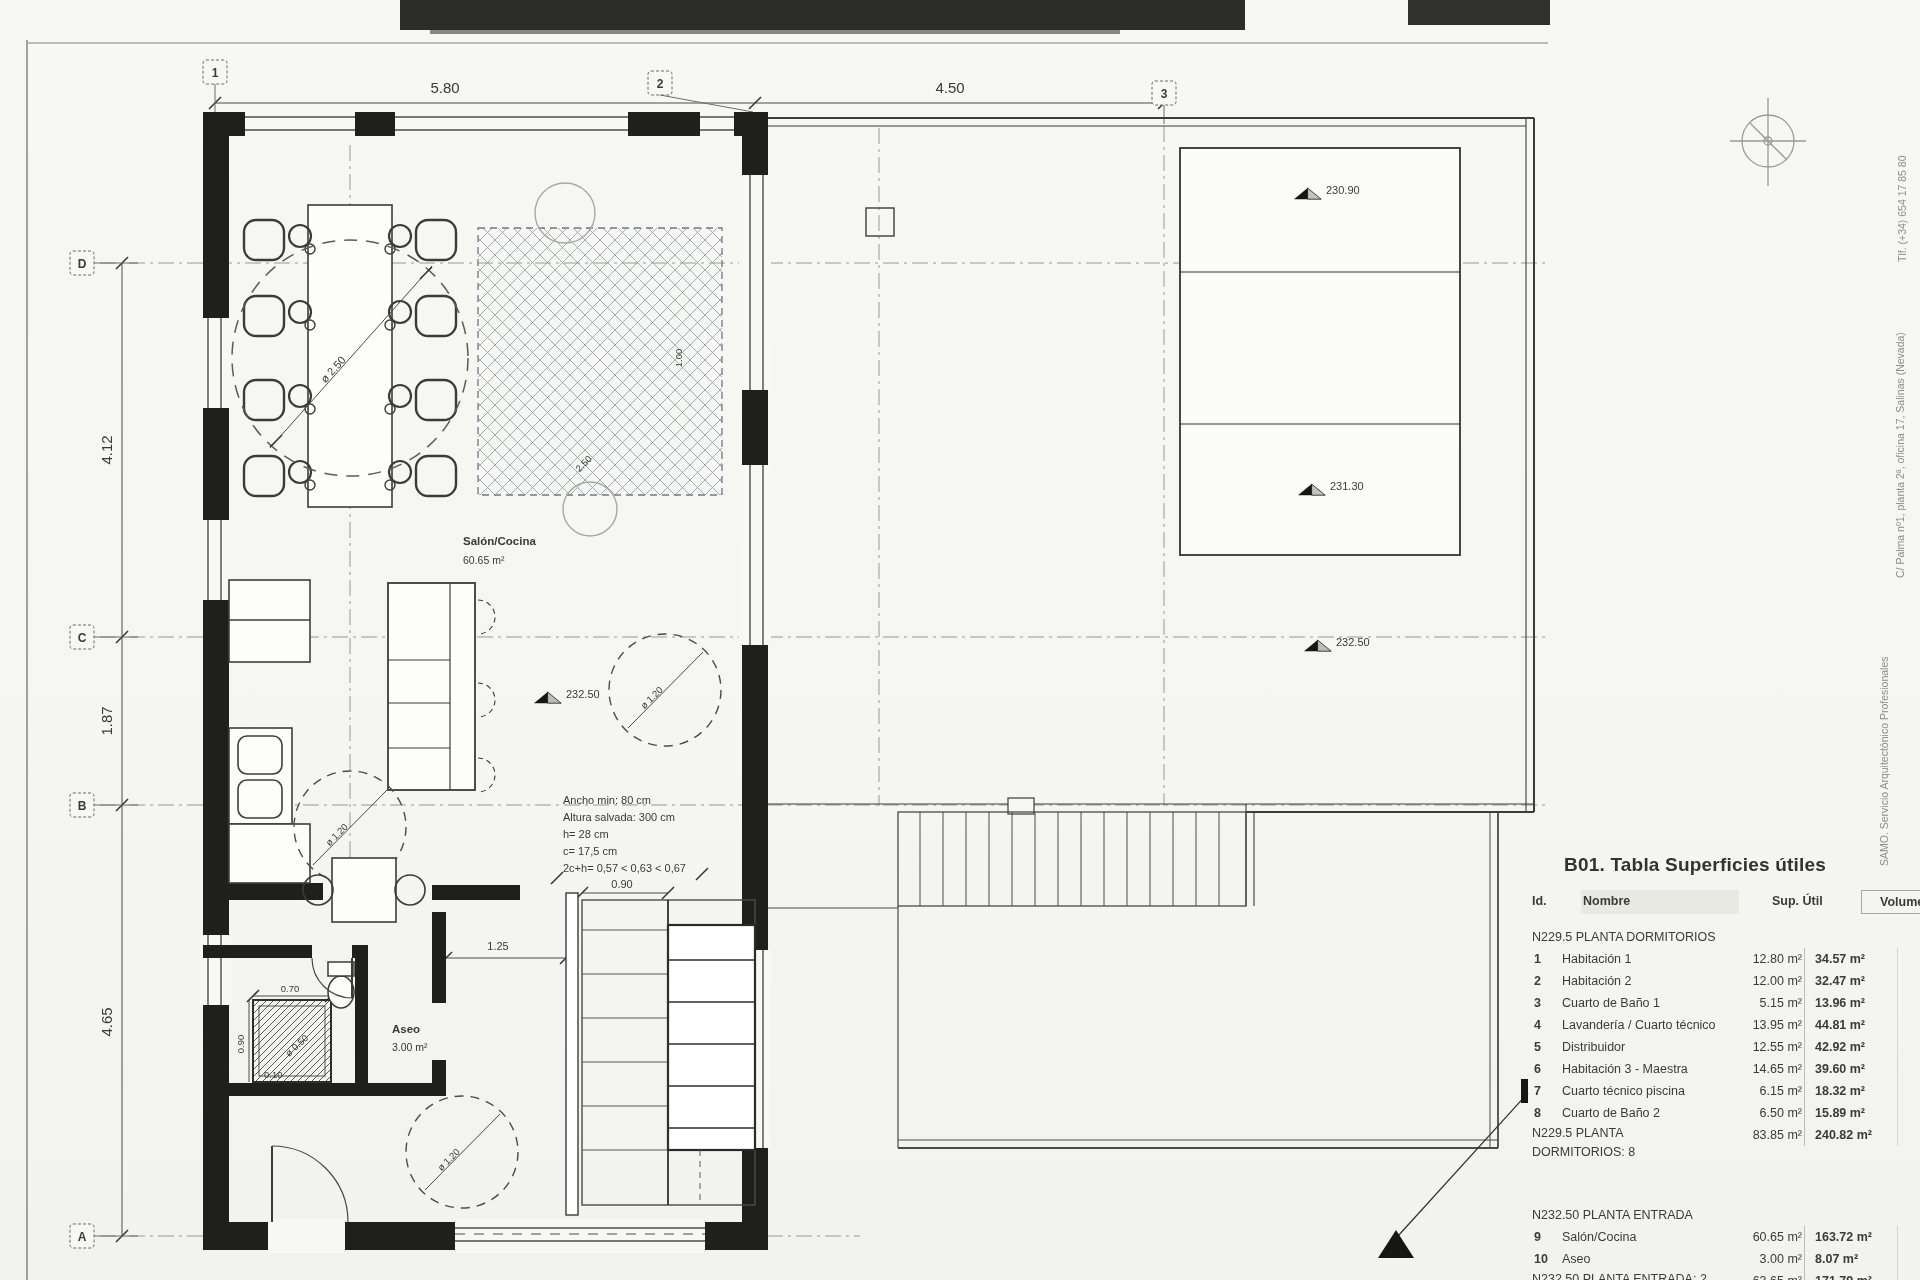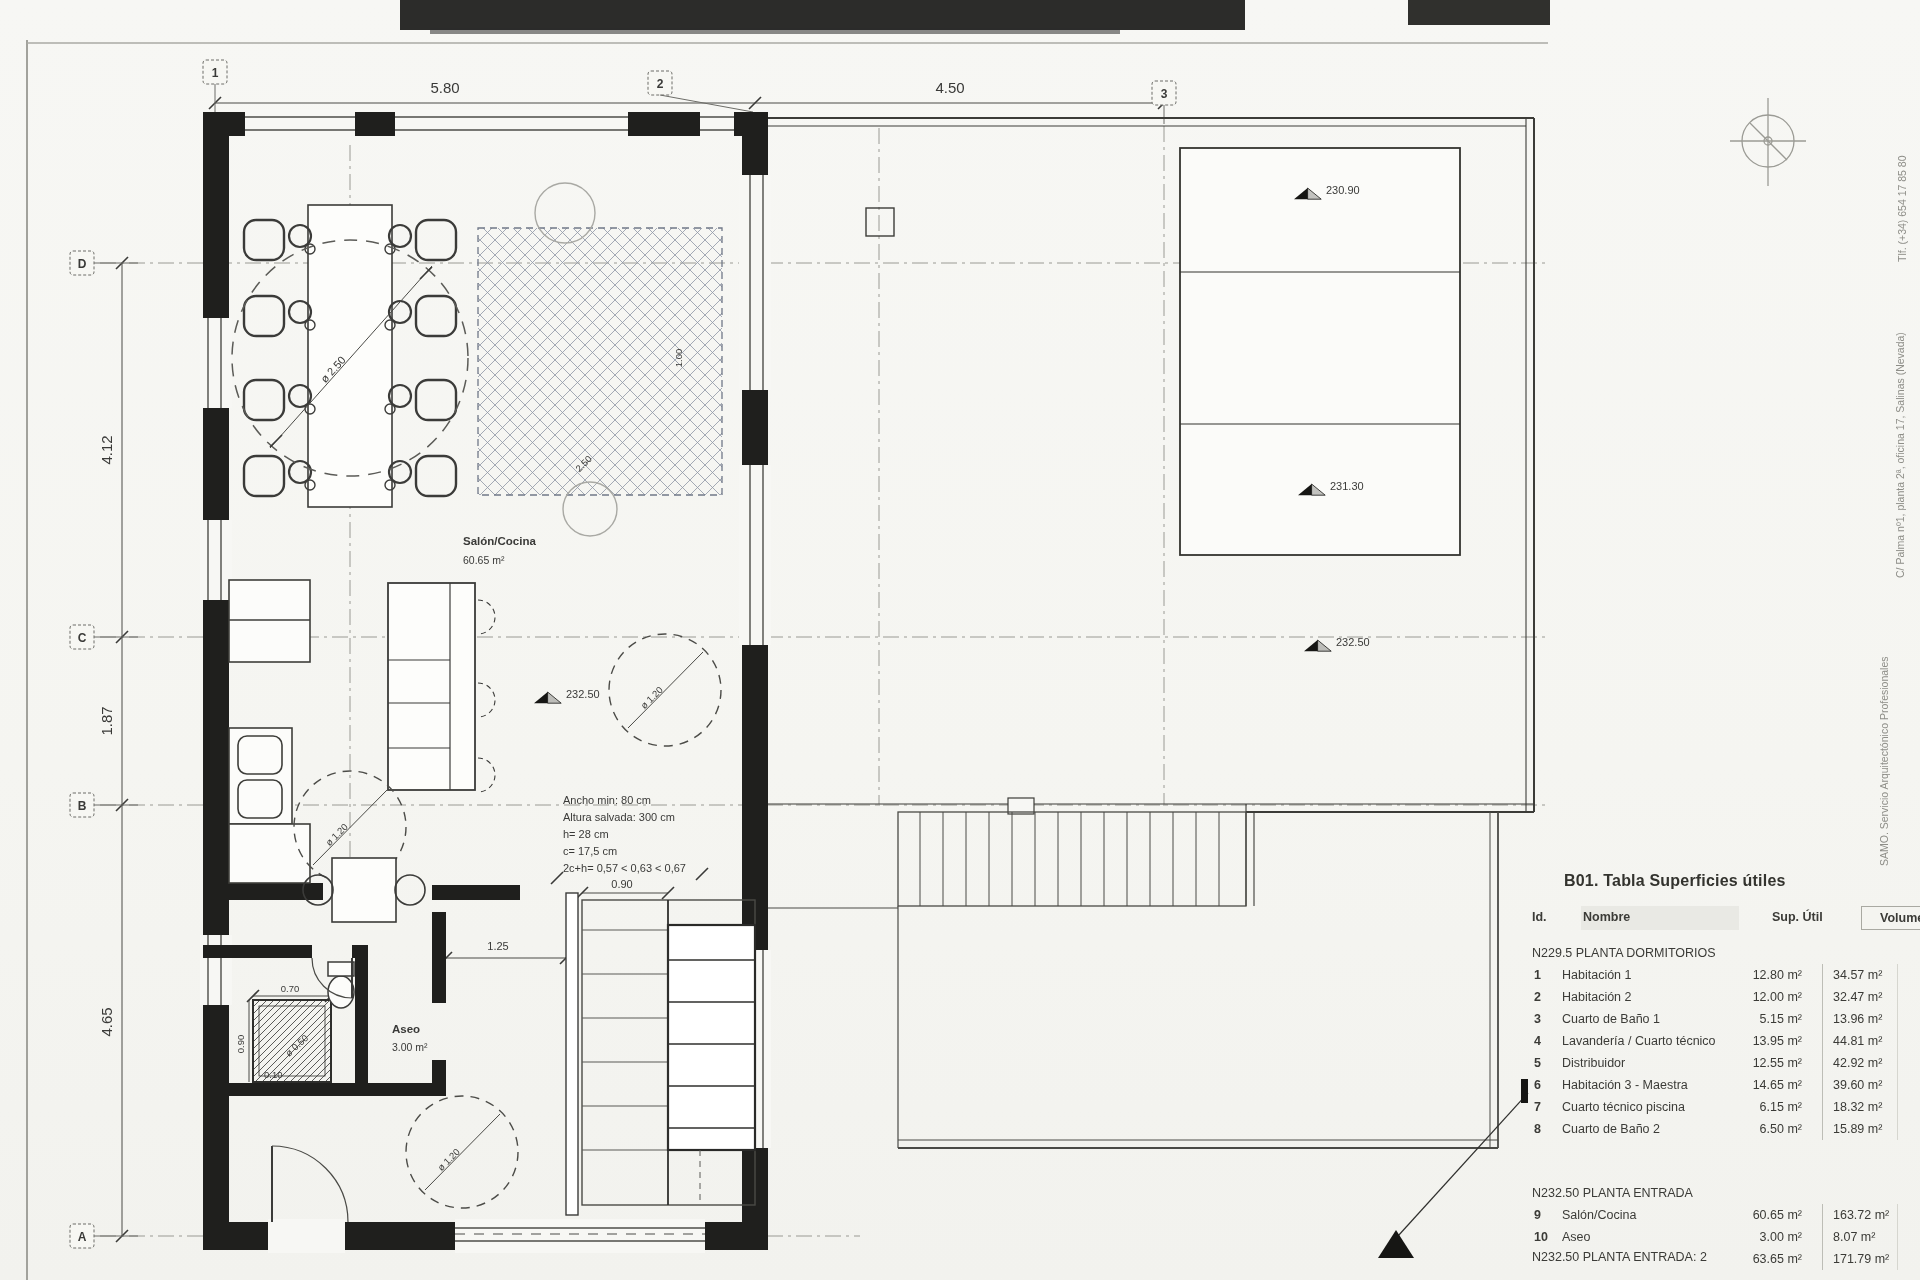--- a/index.html
+++ b/index.html
@@ -12,31 +12,31 @@
   .dimsm{font-size:11px;}
   .dimxs{font-size:9.5px;}
   .gridlbl{font-size:12px;font-weight:bold;}
   .lvltxt{font-size:11px;}
   .roomname{font-size:11.5px;font-weight:bold;}
   .roomarea{font-size:10.5px;}
   .notetxt{font-size:11px;}
   .margintxt{font-size:10.5px;fill:#8e8e88;}
   
   .paneltable{position:absolute;left:1518px;top:854px;width:392px;color:#3b3b37;font-size:12.5px;line-height:22px;}
-  .t-title{font-size:16px;font-weight:bold;color:#33332e;margin:16px 0 14px 46px;letter-spacing:.2px;}
+  .t-title{font-size:19px;font-weight:bold;color:#33332e;margin:0 0 14px 46px;letter-spacing:.2px;}
   .t-grid{display:grid;grid-template-columns:44px 158px 82px 96px;}
   .t-head{font-weight:bold;margin-bottom:10px;gap:19px;}
   .hid{padding-left:14px;}
   .hname{background:#e9e9e4;padding-left:2px;}
   .hsup{padding-left:14px;}
   .hvol{border:1px solid #a9a9a2;padding-left:18px;margin-left:2px;background:#f4f4f0;}
   .sec{padding-left:14px;margin-top:12px;}
   .rid{padding-left:16px;font-weight:bold;}
   .rsup{padding-left:16px;text-align:right;}
-  .rvol{border-left:1px solid #bdbdb6;border-right:1px solid #d6d6cf;padding-left:10px;margin-left:20px;}
+  .rvol{border-left:1px solid #bdbdb6;border-right:1px solid #d6d6cf;padding-left:10px;margin-left:2px;font-weight:bold;}
   .rsub{grid-column:1/3;padding-left:14px;padding-right:44px;line-height:19px;}
   .gap{height:30px;}
   .t-row{align-items:flex-start;}
 </style>
 </head>
 <body>
 
 <div id="sheet">
 
 <svg width="1920" height="1280" viewBox="0 0 1920 1280">
@@ -449,20 +449,25 @@
         <span class="rsup">6.15 m²</span>
         <span class="rvol">18.32 m²</span>
   </div>
   <div class="t-grid t-row">
     <span class="rid">8</span>
         <span>Cuarto de Baño 2</span>
         <span class="rsup">6.50 m²</span>
         <span class="rvol">15.89 m²</span>
   </div>
 
+  <div class="t-grid t-row">
+    <span class="rsub">N229.5 PLANTA DORMITORIOS: 8</span>
+    <span class="rsup">83.85 m²</span>
+    <span class="rvol">240.82 m²</span>
+  </div>
 
   <div class="gap"></div>
   <div class="sec">N232.50 PLANTA ENTRADA</div>
 
   <div class="t-grid t-row">
     <span class="rid">9</span>
         <span>Salón/Cocina</span>
         <span class="rsup">60.65 m²</span>
         <span class="rvol">163.72 m²</span>
   </div>

